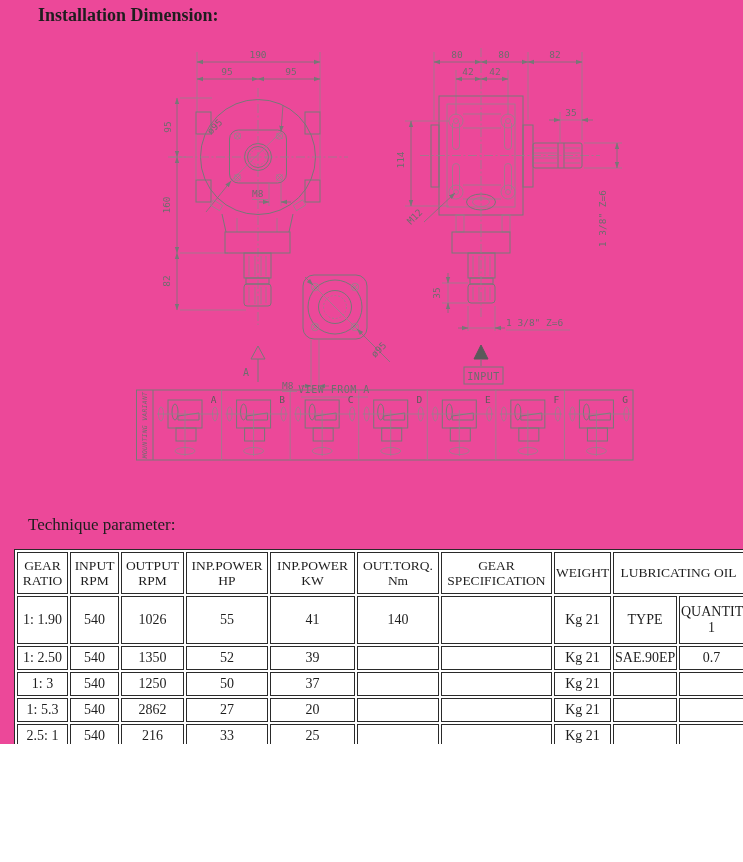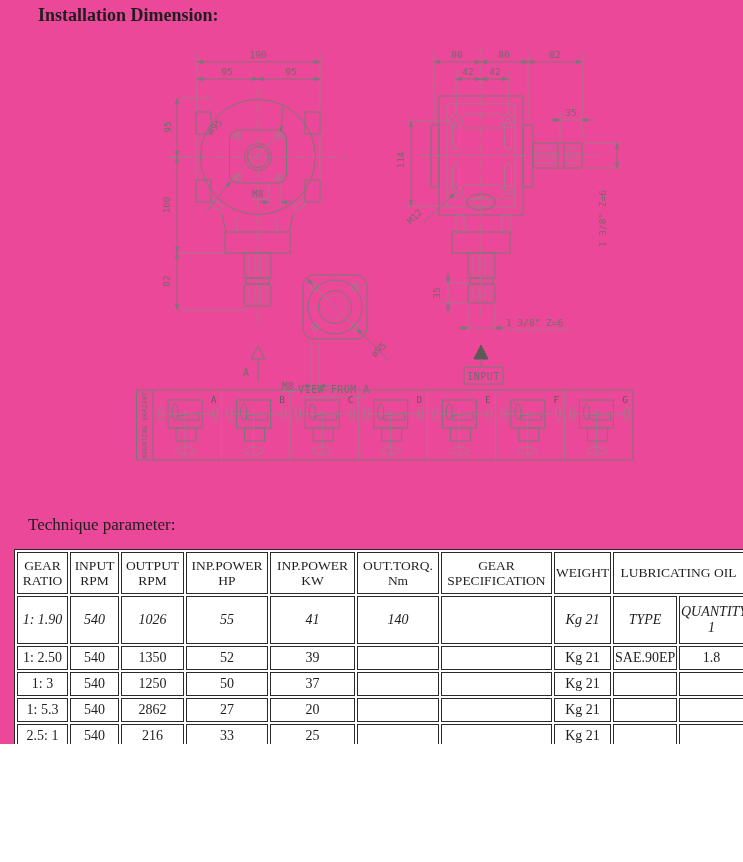--- a/index.html
+++ b/index.html
@@ -15,21 +15,21 @@
   svg.draw .dim{font:9.5px "DejaVu Sans Mono",monospace;fill:#6d6d6d;}
   svg.draw .cap{font:10px "DejaVu Sans Mono",monospace;fill:#6d6d6d;letter-spacing:.5px;}
   svg.draw .letter{font:9.5px "DejaVu Sans Mono",monospace;fill:#5c5c5c;}
   svg.draw .vlabel{font:italic 6.4px "DejaVu Sans Mono",monospace;fill:#6d6d6d;letter-spacing:.3px;}
   table.param{position:absolute;left:14px;top:549px;width:709px;table-layout:fixed;
         border-collapse:separate;border-spacing:2px;border:1px solid #2a2a2a;background:#fff;
         font-family:"Liberation Serif",serif;font-size:14px;color:#1e1e1e;}
   table.param td{border:1px solid #2a2a2a;text-align:center;vertical-align:middle;
         padding:0 1px;overflow:hidden;line-height:1.12;}
   table.param tr.hrow{height:42px;margin-left:12px;}
-  table.param tr.r0{height:48px;font-style:italic;}
+  table.param tr.r0{height:48px;}
   table.param tr.rb{height:24px;}
   table.param td.hd{font-size:13.5px;}
 </style>
 </head>
 <body>
 
 <div class="page">
   <h1 class="title">Installation Dimension:</h1>
 
   <svg class="draw" width="743" height="500" viewBox="0 0 743 500">
@@ -371,21 +371,21 @@
         <tr class="rb">
           <td>1: 2.50</td>
           <td>540</td>
           <td>1350</td>
           <td>52</td>
           <td>39</td>
           <td></td>
           <td></td>
           <td>Kg 21</td>
           <td>SAE.90EP</td>
-          <td>1.8</td>
+          <td>0.7</td>
         </tr>
         <tr class="rb">
           <td>1: 3</td>
           <td>540</td>
           <td>1250</td>
           <td>50</td>
           <td>37</td>
           <td></td>
           <td></td>
           <td>Kg 21</td>

